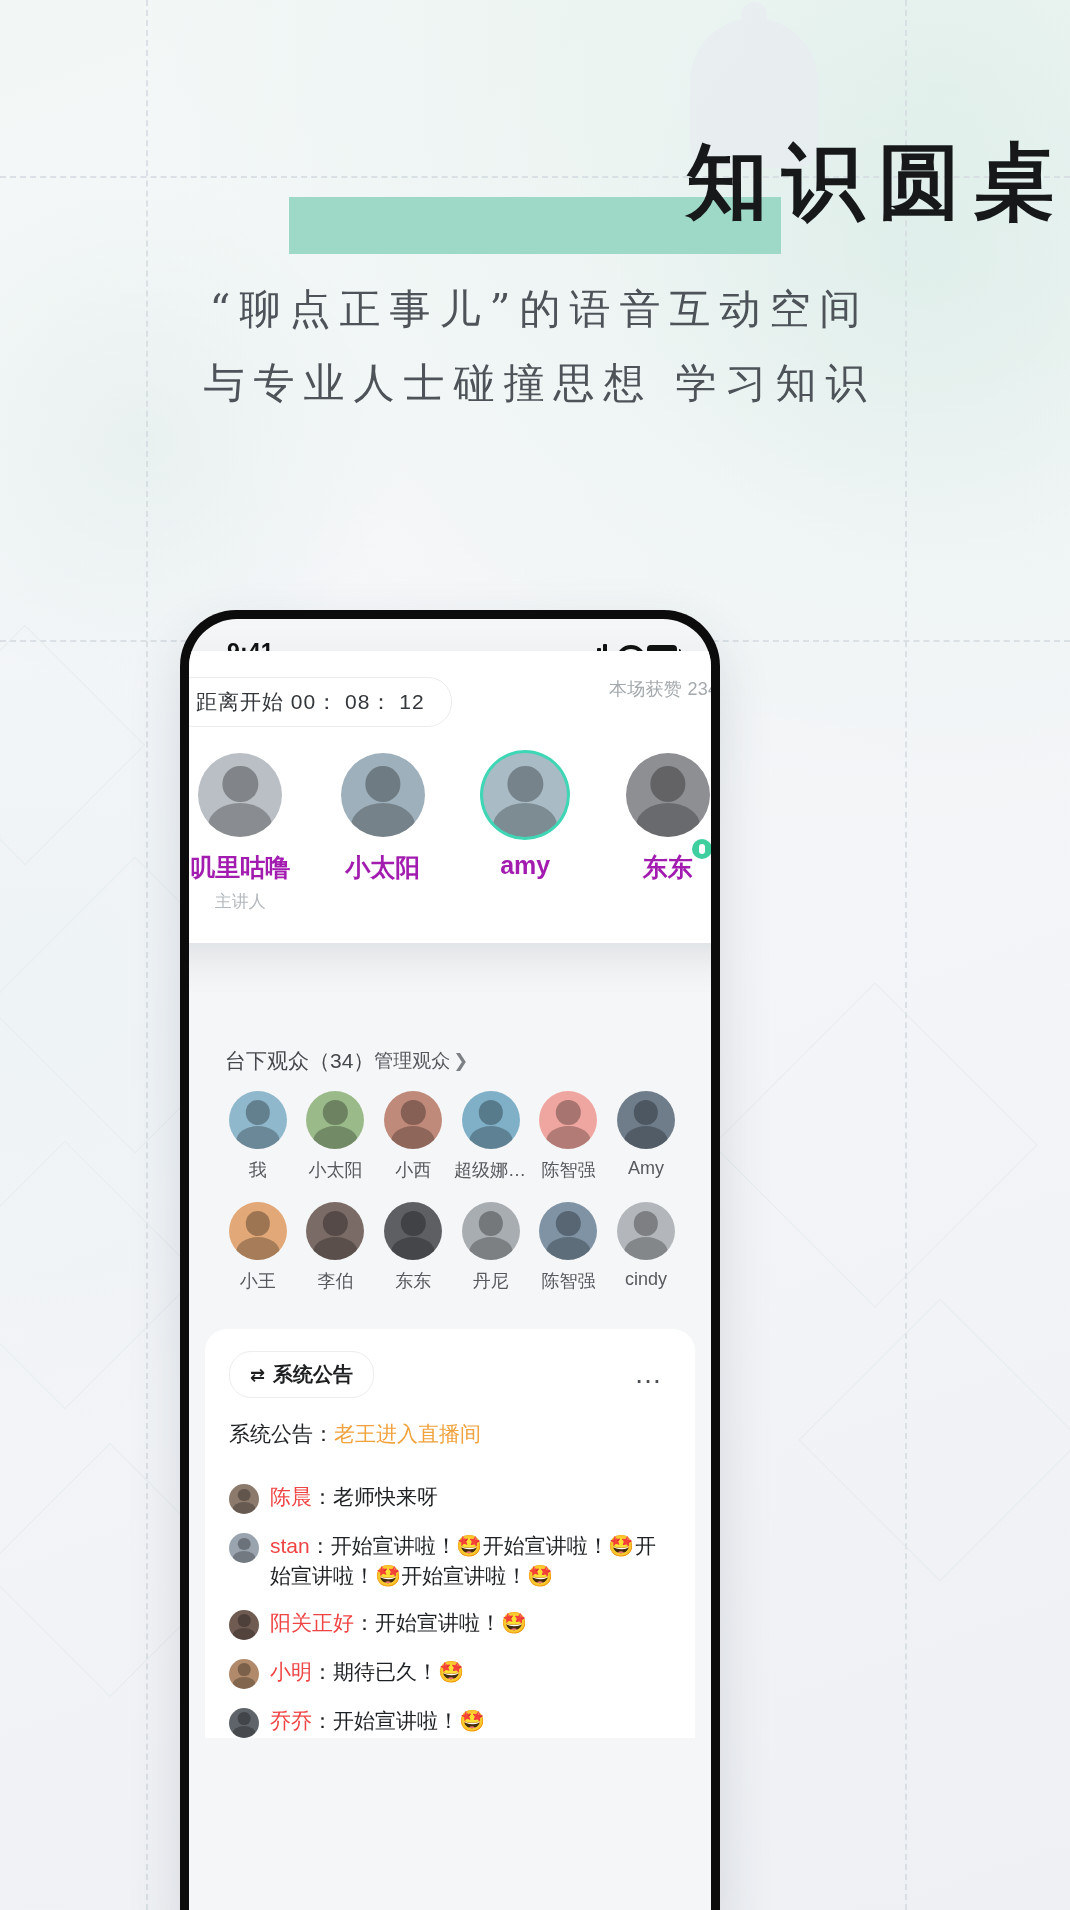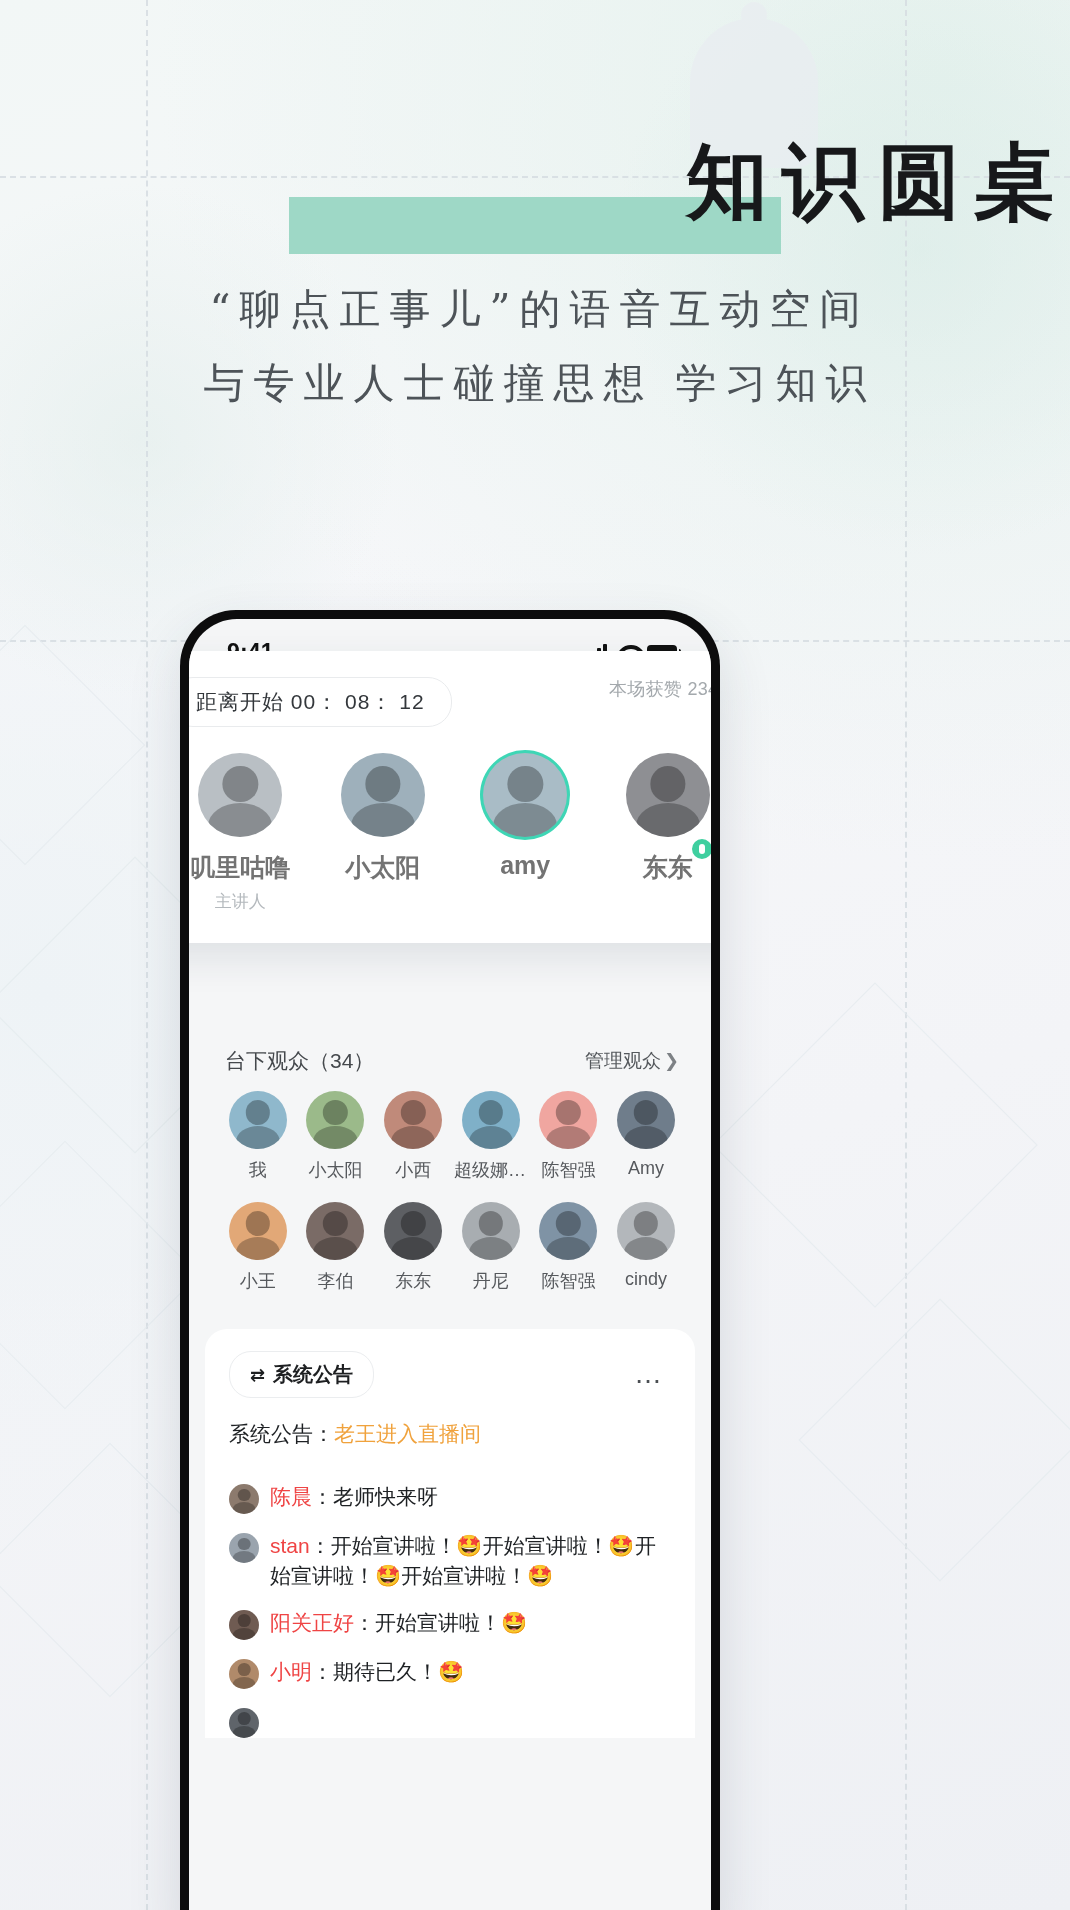--- a/index.html
+++ b/index.html
@@ -172,40 +172,40 @@
   .likes { font-size: 18px; color: #a4a9ad; letter-spacing: .3px; }
   .speakers { display: flex; margin-top: 26px; }
   .speaker { flex: 1; text-align: center; position: relative; }
   .sp-av {
     width: 84px; height: 84px; border-radius: 50%;
     margin: 0 auto;
     background: #cfd4d8;
     position: relative; overflow: hidden;
   }
   .sp-av.ring { box-shadow: 0 0 0 3px #3ed6b5; }
-  .sp-name { margin-top: 14px; font-size: 25px; font-weight: 700; color: #737373; }
+  .sp-name { margin-top: 14px; font-size: 25px; font-weight: 700; color: #a21caf; }
   .sp-role { margin-top: 6px; font-size: 17px; color: #b4b9bd; }
   .mic-badge {
     position: absolute; right: 50%; bottom: 52px;
     transform: translateX(46px);
     width: 24px; height: 24px; border-radius: 50%;
     background: #3fcf9f; border: 2.5px solid #fff;
     display: flex; align-items: center; justify-content: center;
   }
   .mic-badge span {
     display: block; width: 6px; height: 10px; border-radius: 3px; background: #fff;
   }
 
   
   .audience {
     margin-top: 296px;
     padding: 0 26px 6px 30px;
   }
   .aud-head {
-    display: flex; align-items: center; justify-content: space-between;
+    display: flex; align-items: center; justify-content: flex-start;
     padding: 0 6px 16px 6px;
   }
   .aud-title { font-size: 21px; color: #44484c; }
   .aud-manage { font-size: 19px; color: #55595d; display: flex; align-items: center; gap: 3px; }
   .chev { font-size: 18px; color: #7d8185; }
   .aud-grid { display: flex; flex-wrap: wrap; }
   .aud-item { width: 16.666%; text-align: center; margin-bottom: 20px; }
   .aud-av {
     width: 58px; height: 58px; border-radius: 50%;
     margin: 0 auto; background: #d2d7db; overflow: hidden; position: relative;
@@ -497,19 +497,22 @@
             </div>
           <div class="msg-body">
             <span class="msg-user">小明</span><span>：</span><span>期待已久！🤩</span>
           </div>
         </div>
 
         <div class="msg">
           <div class="msg-av" style="background:#5f646a">
               <span class="fa"></span>
             </div>
+          <div class="msg-body">
+            <span class="msg-user">乔乔</span><span>：</span><span>开始宣讲啦！🤩</span>
+          </div>
         </div>
 
       </div>
     </div>
 
   </div>
 </div>
 
 </body></html>

